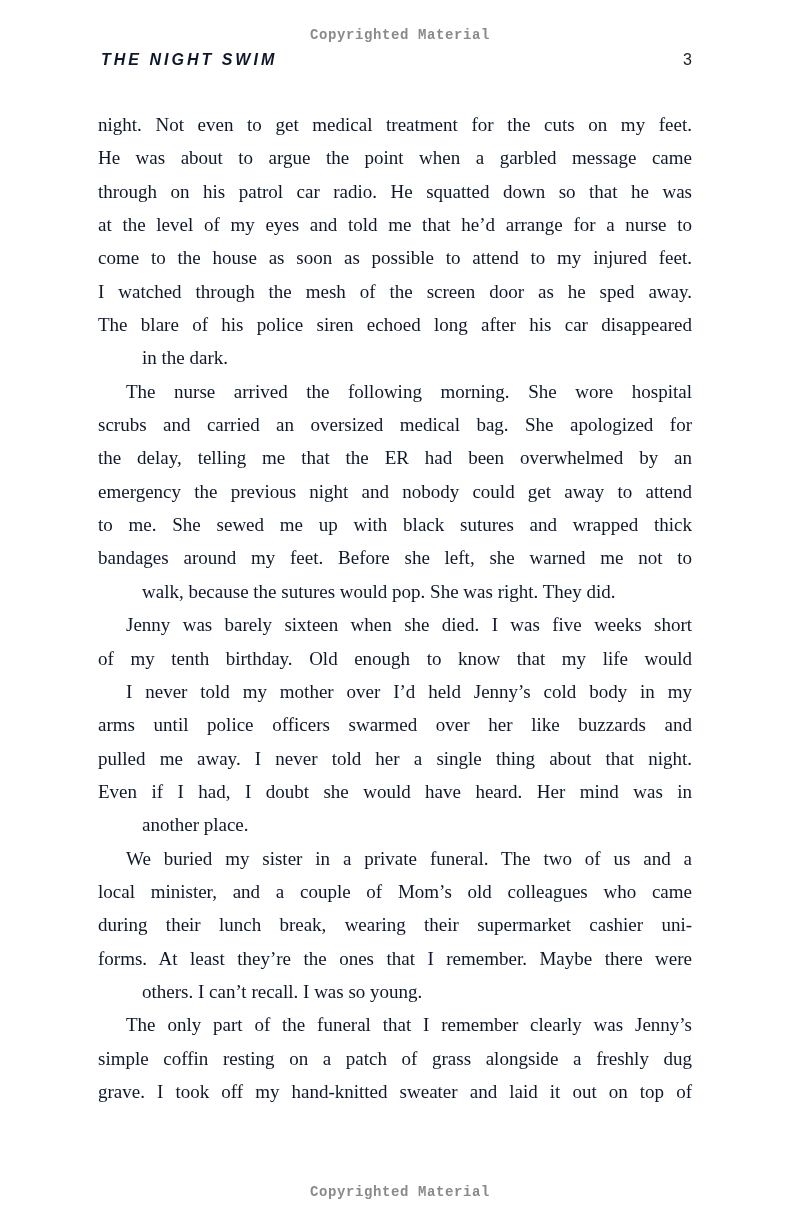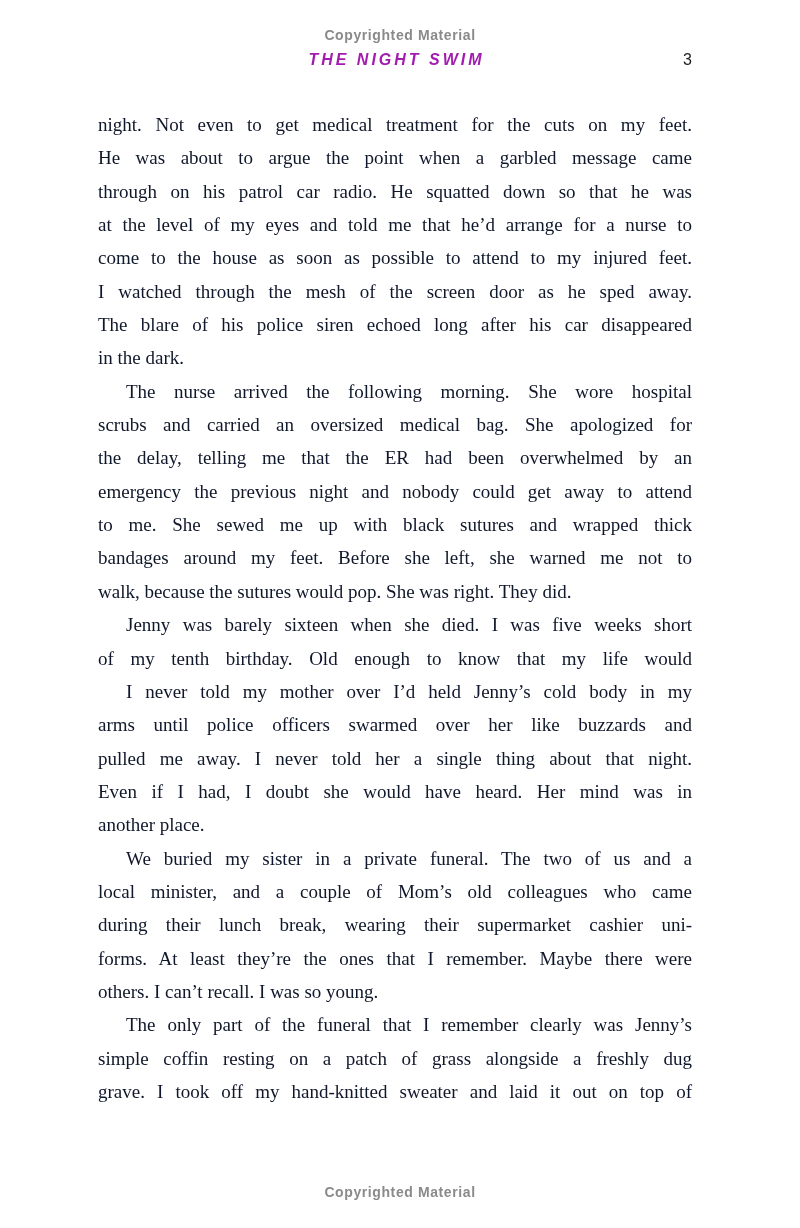--- a/index.html
+++ b/index.html
@@ -13,48 +13,48 @@
     height: 1228px;
     background: #ffffff;
     overflow: hidden;
     font-family: "Liberation Serif", serif;
   }
   .copyright {
     position: absolute;
     left: 0;
     width: 100%;
     text-align: center;
-    font-family: Liberation Sans, sans-serif;
+    font-family: Liberation Mono, monospace;
     font-weight: 700;
     font-size: 14px;
     letter-spacing: 0.6px;
     color: #8a8a8a;
   }
   .copyright.top { top: 27px; }
   .copyright.bottom { top: 1184px; }
 
   .running-head {
     position: absolute;
     left: 98px;
     top: 51px;
     width: 594px;
     height: 22px;
   }
   .running-head .title {
     display: block;
     width: 100%;
-    text-align: center;
+    text-align: left;
     font-family: "Liberation Sans", sans-serif;
     font-style: italic;
     font-weight: 700;
     font-size: 16px;
     letter-spacing: 3px;
     padding-left: 3px;
     box-sizing: border-box;
-    color: #a21caf;
+    color: #0f172a;
   }
   .running-head .page-number {
     position: absolute;
     right: 0;
     top: 0;
     font-family: "Liberation Sans", sans-serif;
     font-size: 16px;
     font-weight: 400;
     color: #1c1c1c;
   }
@@ -68,20 +68,21 @@
     font-size: 19px;
   }
   .body-text .line {
     line-height: 33.35px;
     text-align: justify;
     text-align-last: justify;
     white-space: normal;
   }
   .body-text .line.last {
     text-align-last: left;
+    margin-left: 44px;
   }
   .body-text .line.indent {
     padding-left: 28px;
   }
 </style>
 </head>
 <body>
 
 <div class="page">
 

